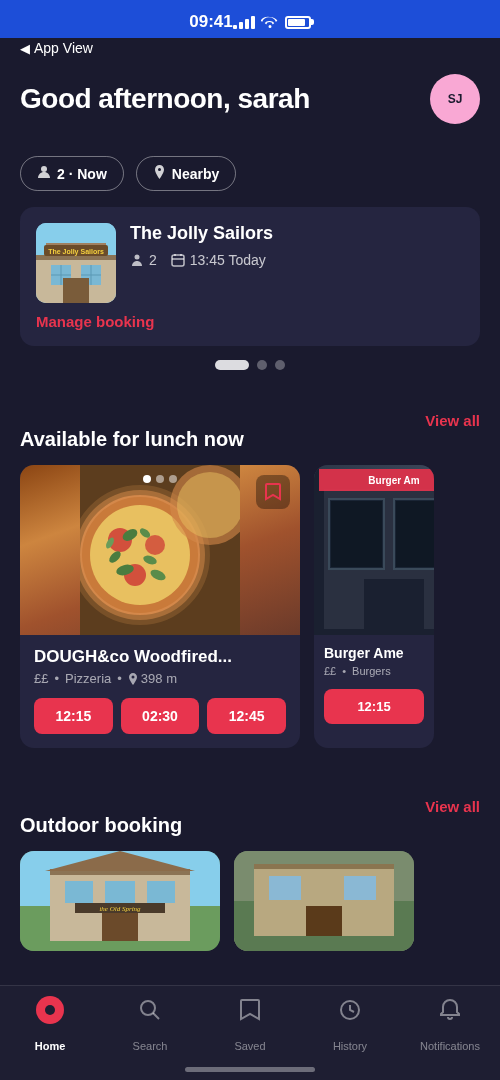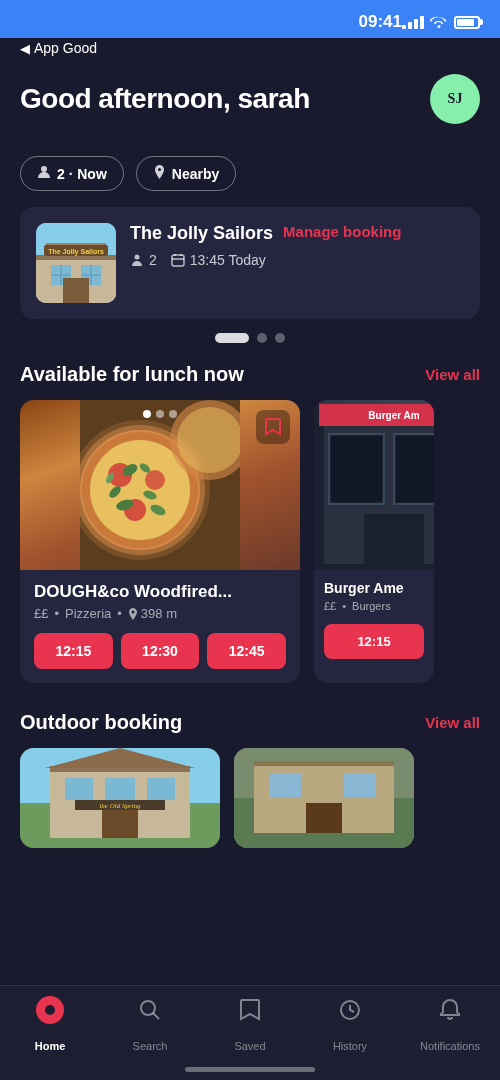--- a/index.html
+++ b/index.html
@@ -10,24 +10,24 @@
       background: #1a1a2e;
       font-family: -apple-system, BlinkMacSystemFont, 'Segoe UI', sans-serif;
       color: #ffffff;
       overflow-x: hidden;
       position: relative;
     }
 
     
     .status-bar {
       display: flex;
-      justify-content: flex-end;
+      justify-content: center;
       align-items: center;
       padding: 12px 20px 6px;
-      background: #3b82f6;
+      background: #1d4ed8;
     }
     .status-time {
       font-size: 17px;
       font-weight: 700;
       color: #fff;
     }
     .status-icons {
       display: flex;
       align-items: center;
       gap: 6px;
@@ -91,29 +91,28 @@
     .greeting {
       font-size: 28px;
       font-weight: 800;
       color: #fff;
       letter-spacing: -0.5px;
     }
     .avatar {
       width: 50px;
       height: 50px;
       border-radius: 50%;
-      background: #86efac;
+      background: #f9a8d4;
       display: flex;
       align-items: center;
       justify-content: center;
-      font-size: 14px;
+      font-size: 12px;
       font-weight: 700;
       color: #1a1a2e;
       flex-shrink: 0;
-      font-family: Liberation Serif, serif;
     }
 
     
     .nav-tabs {
       display: flex;
       padding: 0 20px;
       border-bottom: 1px solid rgba(255,255,255,0.1);
       gap: 24px;
     }
     .nav-tab {
@@ -159,20 +158,21 @@
       cursor: pointer;
     }
 
     
     .booking-card {
       margin: 0 20px 24px;
       background: #252540;
       border-radius: 14px;
       padding: 16px;
       display: flex;
+      flex-direction: column;
       gap: 10px;
     }
     .booking-inner {
       display: flex;
       gap: 14px;
       align-items: flex-start;
     }
     .booking-details { flex: 1; }
     .booking-name {
       font-size: 18px;
@@ -223,20 +223,21 @@
     .section-header {
       display: flex;
       justify-content: space-between;
       align-items: center;
       padding: 0 20px 14px;
     }
     .section-title {
       font-size: 20px;
       font-weight: 800;
       color: #fff;
+      margin-top: 38px;
     }
     .view-all {
       font-size: 15px;
       font-weight: 600;
       color: #e8344e;
       cursor: pointer;
     }
 
     
     .restaurant-row {
@@ -464,21 +465,21 @@
         </svg>
       </span>
       <div class="battery-icon">
         <div class="battery-fill"></div>
       </div>
     </div>
   </div>
 
   <div class="app-store-back">
     <span class="back-arrow">◀</span>
-    <span class="back-label">App Good</span>
+    <span class="back-label">App View</span>
   </div>
 
   <div class="header">
     <h1 class="greeting">Good afternoon, sarah</h1>
     <div class="avatar">SJ</div>
   </div>
 
 
   <div class="filter-row">
     <div class="filter-pill">
@@ -612,21 +613,21 @@
           <span>•</span>
           <span class="distance">
             <svg width="10" height="12" viewBox="0 0 10 12" fill="rgba(255,255,255,0.6)">
               <path d="M5 0C2.8 0 1 1.8 1 4c0 2.8 4 8 4 8s4-5.2 4-8c0-2.2-1.8-4-4-4zm0 5.5a1.5 1.5 0 110-3 1.5 1.5 0 010 3z"></path>
             </svg>
             <span>398 m</span>
           </span>
         </div>
         <div class="time-slots">
           <div class="time-slot">12:15</div>
-          <div class="time-slot">12:30</div>
+          <div class="time-slot">02:30</div>
           <div class="time-slot">12:45</div>
         </div>
       </div>
     </div>
 
     <div class="restaurant-card-partial">
       <div style="width:120px; height:170px; overflow:hidden; position:relative;">
         <div class="burger-bg" style="width:160px; height:178px;justify-content:center;">
           <svg width="160" height="170" viewBox="0 0 160 170">
             <rect width="160" height="170" fill="#1a2030"></rect>

